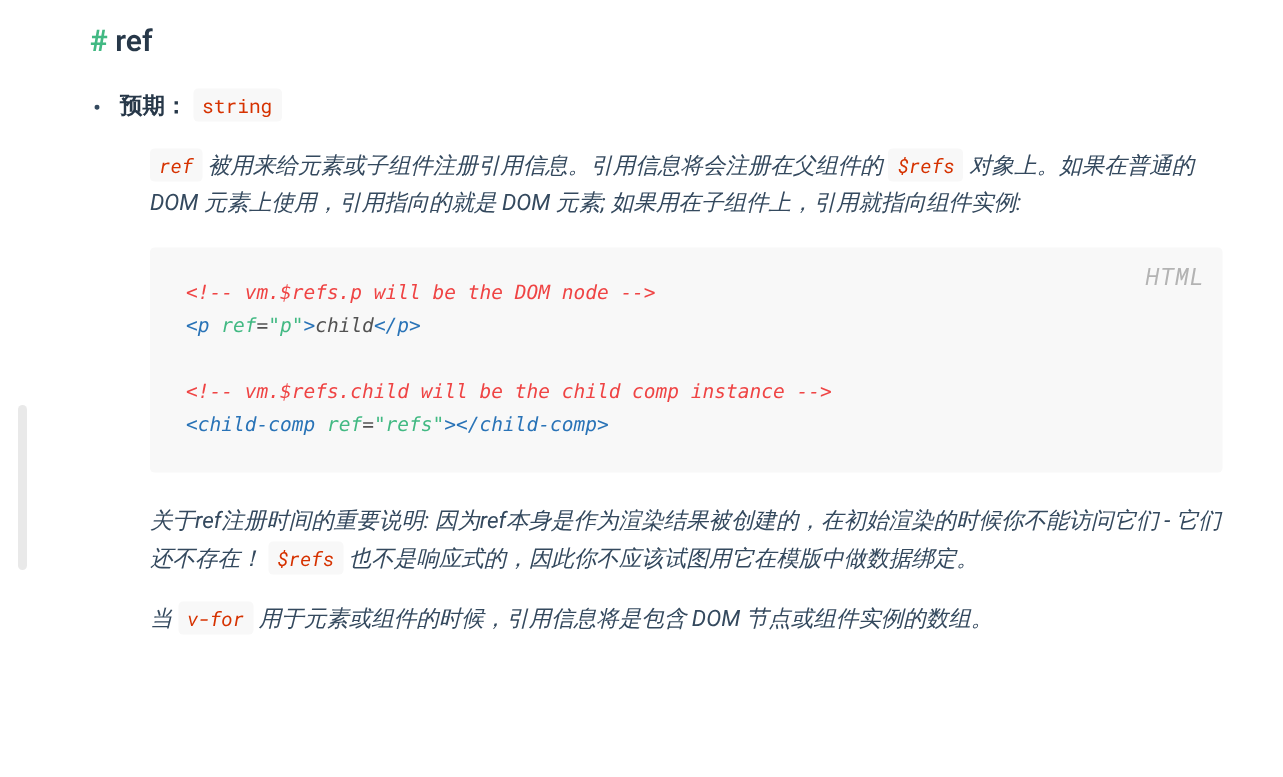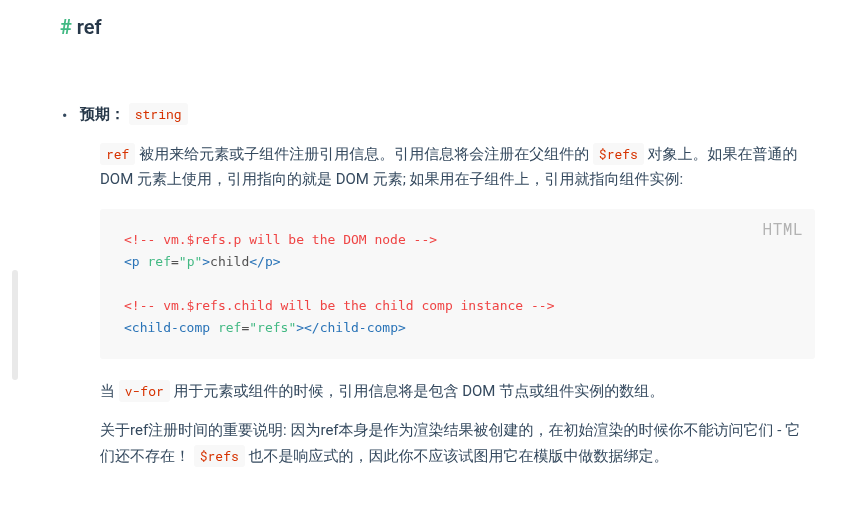--- a/index.html
+++ b/index.html
@@ -12,21 +12,21 @@
     padding: 10px 40px 20px 60px;
     max-width: 855px;
   }
   h1 {
     font-size: 20px;
     font-weight: 600;
     color: #273849;
     padding-bottom: 14px;
   }
   h1 .hash { color: #42b983; font-weight: 700; }
-  ul { list-style: none; padding-left: 0; margin-top: 44px; }
+  ul { list-style: none; padding-left: 0; }
   li.bullet {
     position: relative;
     padding-left: 20px;
     margin-bottom: 10px;
   }
   li.bullet::before {
     content: "•";
     position: absolute;
     left: 2px;
     top: 0;
@@ -35,21 +35,21 @@
   }
   .label { font-weight: 600; color: #273849; }
   code.il {
     font-family: "Roboto Mono", Menlo, Consolas, monospace;
     background: #f8f8f8;
     color: #d63200;
     padding: 2px 6px;
     border-radius: 3px;
     font-size: 13px;
   }
-  .content-block { padding-left: 20px; }
+  .content-block { padding-left: 20px; font-style: italic; }
   p.para { margin: 14px 0; color: #34495e; }
   .codeblock {
     position: relative;
     background: #f8f8f8;
     border-radius: 3px;
     padding: 20px 24px 20px 24px;
     margin: 16px 0 20px 0;
     font-family: "Roboto Mono", Menlo, Consolas, monospace;
     font-size: 13px;
     line-height: 1.7;
@@ -107,22 +107,22 @@
       <div class="codeblock">
         <span class="lang">HTML</span>
 <pre><span class="cm">&lt;!-- vm.$refs.p will be the DOM node --&gt;</span>
 <span class="tag"><span>&lt;</span><span>p</span></span><span> </span><span class="attr">ref</span><span>=</span><span class="str"><span>"</span><span>p</span><span>"</span></span><span class="tag">&gt;</span><span>child</span><span class="tag"><span>&lt;/</span><span>p</span><span>&gt;</span></span>
 
 <span class="cm">&lt;!-- vm.$refs.child will be the child comp instance --&gt;</span>
 <span class="tag"><span>&lt;</span><span>child-comp</span></span><span> </span><span class="attr">ref</span><span>=</span><span class="str"><span>"</span><span>refs</span><span>"</span></span><span class="tag">&gt;</span><span class="tag"><span>&lt;/</span><span>child-comp</span><span>&gt;</span></span></pre>
       </div>
 
       <p class="para">
-        <span>当 </span><code class="il">v-for</code><span> 用于元素或组件的时候，引用信息将是包含 DOM 节点或组件实例的数组。</span>
+        <span>关于ref注册时间的重要说明: 因为ref本身是作为渲染结果被创建的，在初始渲染的时候你不能访问它们 - 它们还不存在！ </span><code class="il">$refs</code><span> 也不是响应式的，因此你不应该试图用它在模版中做数据绑定。</span>
       </p>
 
       <p class="para">
-        <span>关于ref注册时间的重要说明: 因为ref本身是作为渲染结果被创建的，在初始渲染的时候你不能访问它们 - 它们还不存在！ </span><code class="il">$refs</code><span> 也不是响应式的，因此你不应该试图用它在模版中做数据绑定。</span>
+        <span>当 </span><code class="il">v-for</code><span> 用于元素或组件的时候，引用信息将是包含 DOM 节点或组件实例的数组。</span>
       </p>
     </div>
   </li>
 
 </ul>
 
 </body></html>

